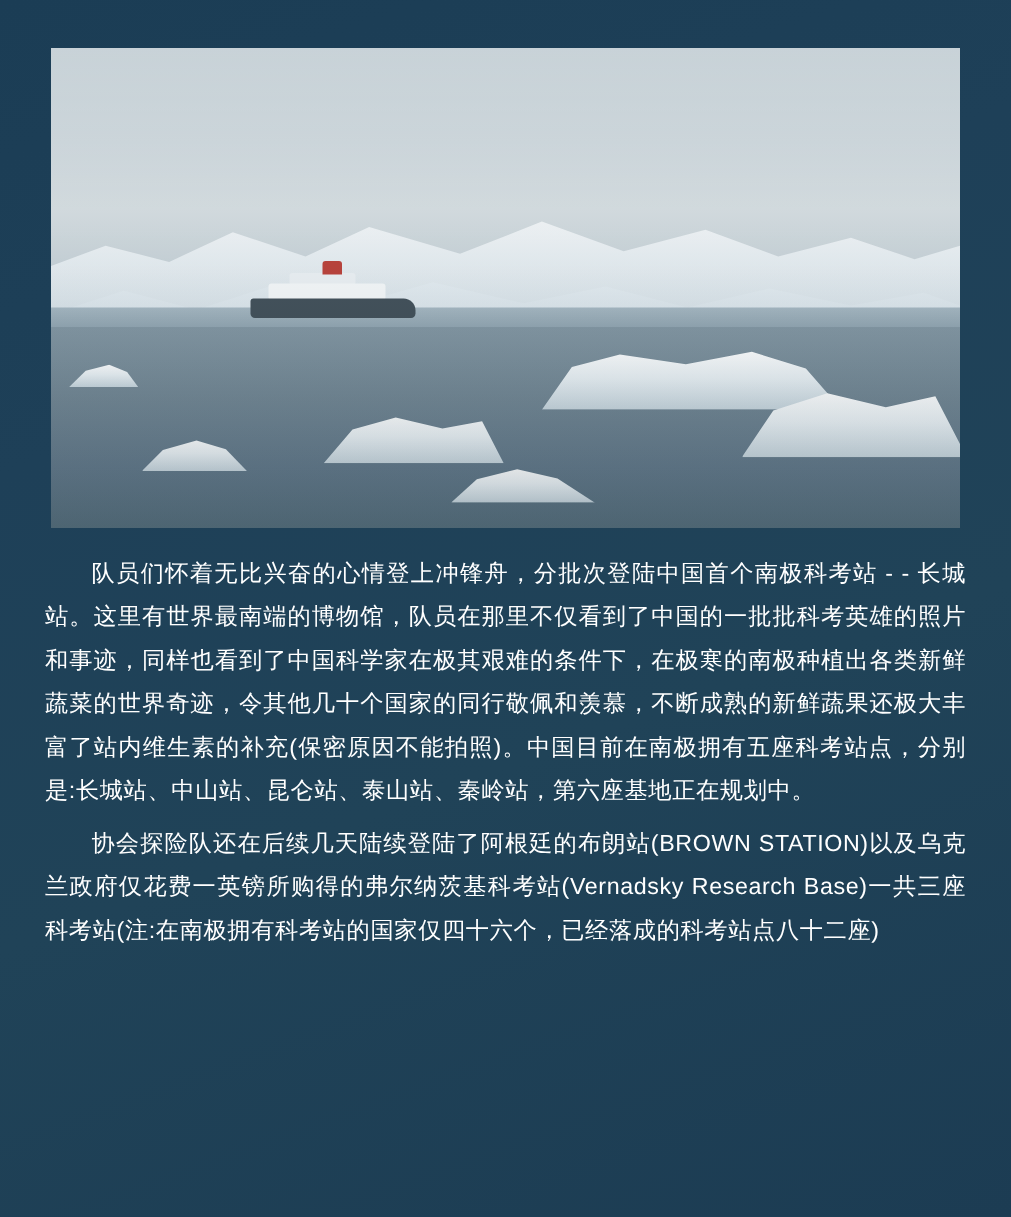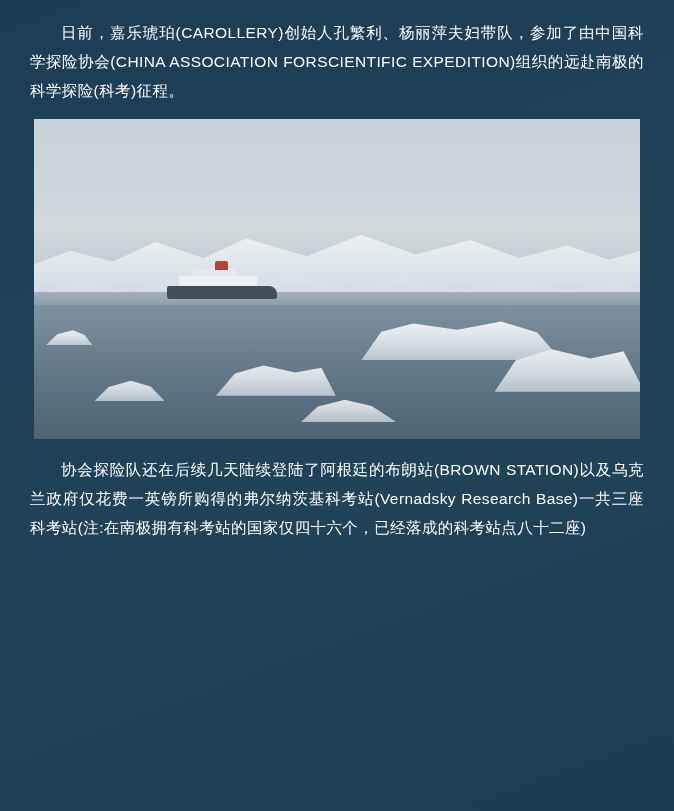--- a/index.html
+++ b/index.html
@@ -144,21 +144,20 @@
     left: 0; top: 0; width: 100%; height: 100%;
     background: linear-gradient(180deg, rgba(255,255,255,0.22) 0%, rgba(255,255,255,0.04) 45%, rgba(0,0,0,0.10) 100%);
     pointer-events: none;
   }
 </style>
 </head>
 <body>
 
 <div class="page">
 
-  <p class="para">日前，嘉乐琥珀(CAROLLERY)创始人孔繁利、杨丽萍夫妇带队，参加了由中国科学探险协会(CHINA ASSOCIATION FORSCIENTIFIC EXPEDITION)组织的远赴南极的科学探险(科考)征程。</p>
 
 
   <div class="photo-wrap">
     <div class="photo">
       <div class="sky"></div>
       <div class="mountains-far"></div>
       <div class="mountains-mid"></div>
       <div class="shore"></div>
       <div class="sea"></div>
       <div class="ship">
@@ -170,16 +169,17 @@
       <div class="berg b5"></div>
       <div class="berg b1"></div>
       <div class="berg b2"></div>
       <div class="berg b3"></div>
       <div class="berg b4"></div>
       <div class="berg b6"></div>
       <div class="haze"></div>
     </div>
   </div>
 
+  <p class="para tight">队员们怀着无比兴奋的心情登上冲锋舟，分批次登陆中国首个南极科考站 - - 长城站。这里有世界最南端的博物馆，队员在那里不仅看到了中国的一批批科考英雄的照片和事迹，同样也看到了中国科学家在极其艰难的条件下，在极寒的南极种植出各类新鲜蔬菜的世界奇迹，令其他几十个国家的同行敬佩和羡慕，不断成熟的新鲜蔬果还极大丰富了站内维生素的补充(保密原因不能拍照)。中国目前在南极拥有五座科考站点，分别是:长城站、中山站、昆仑站、泰山站、秦岭站，第六座基地正在规划中。</p>
 
   <p class="para">协会探险队还在后续几天陆续登陆了阿根廷的布朗站(BROWN STATION)以及乌克兰政府仅花费一英镑所购得的弗尔纳茨基科考站(Vernadsky Research Base)一共三座科考站(注:在南极拥有科考站的国家仅四十六个，已经落成的科考站点八十二座)</p>
 
 </div>
 
 </body></html>

